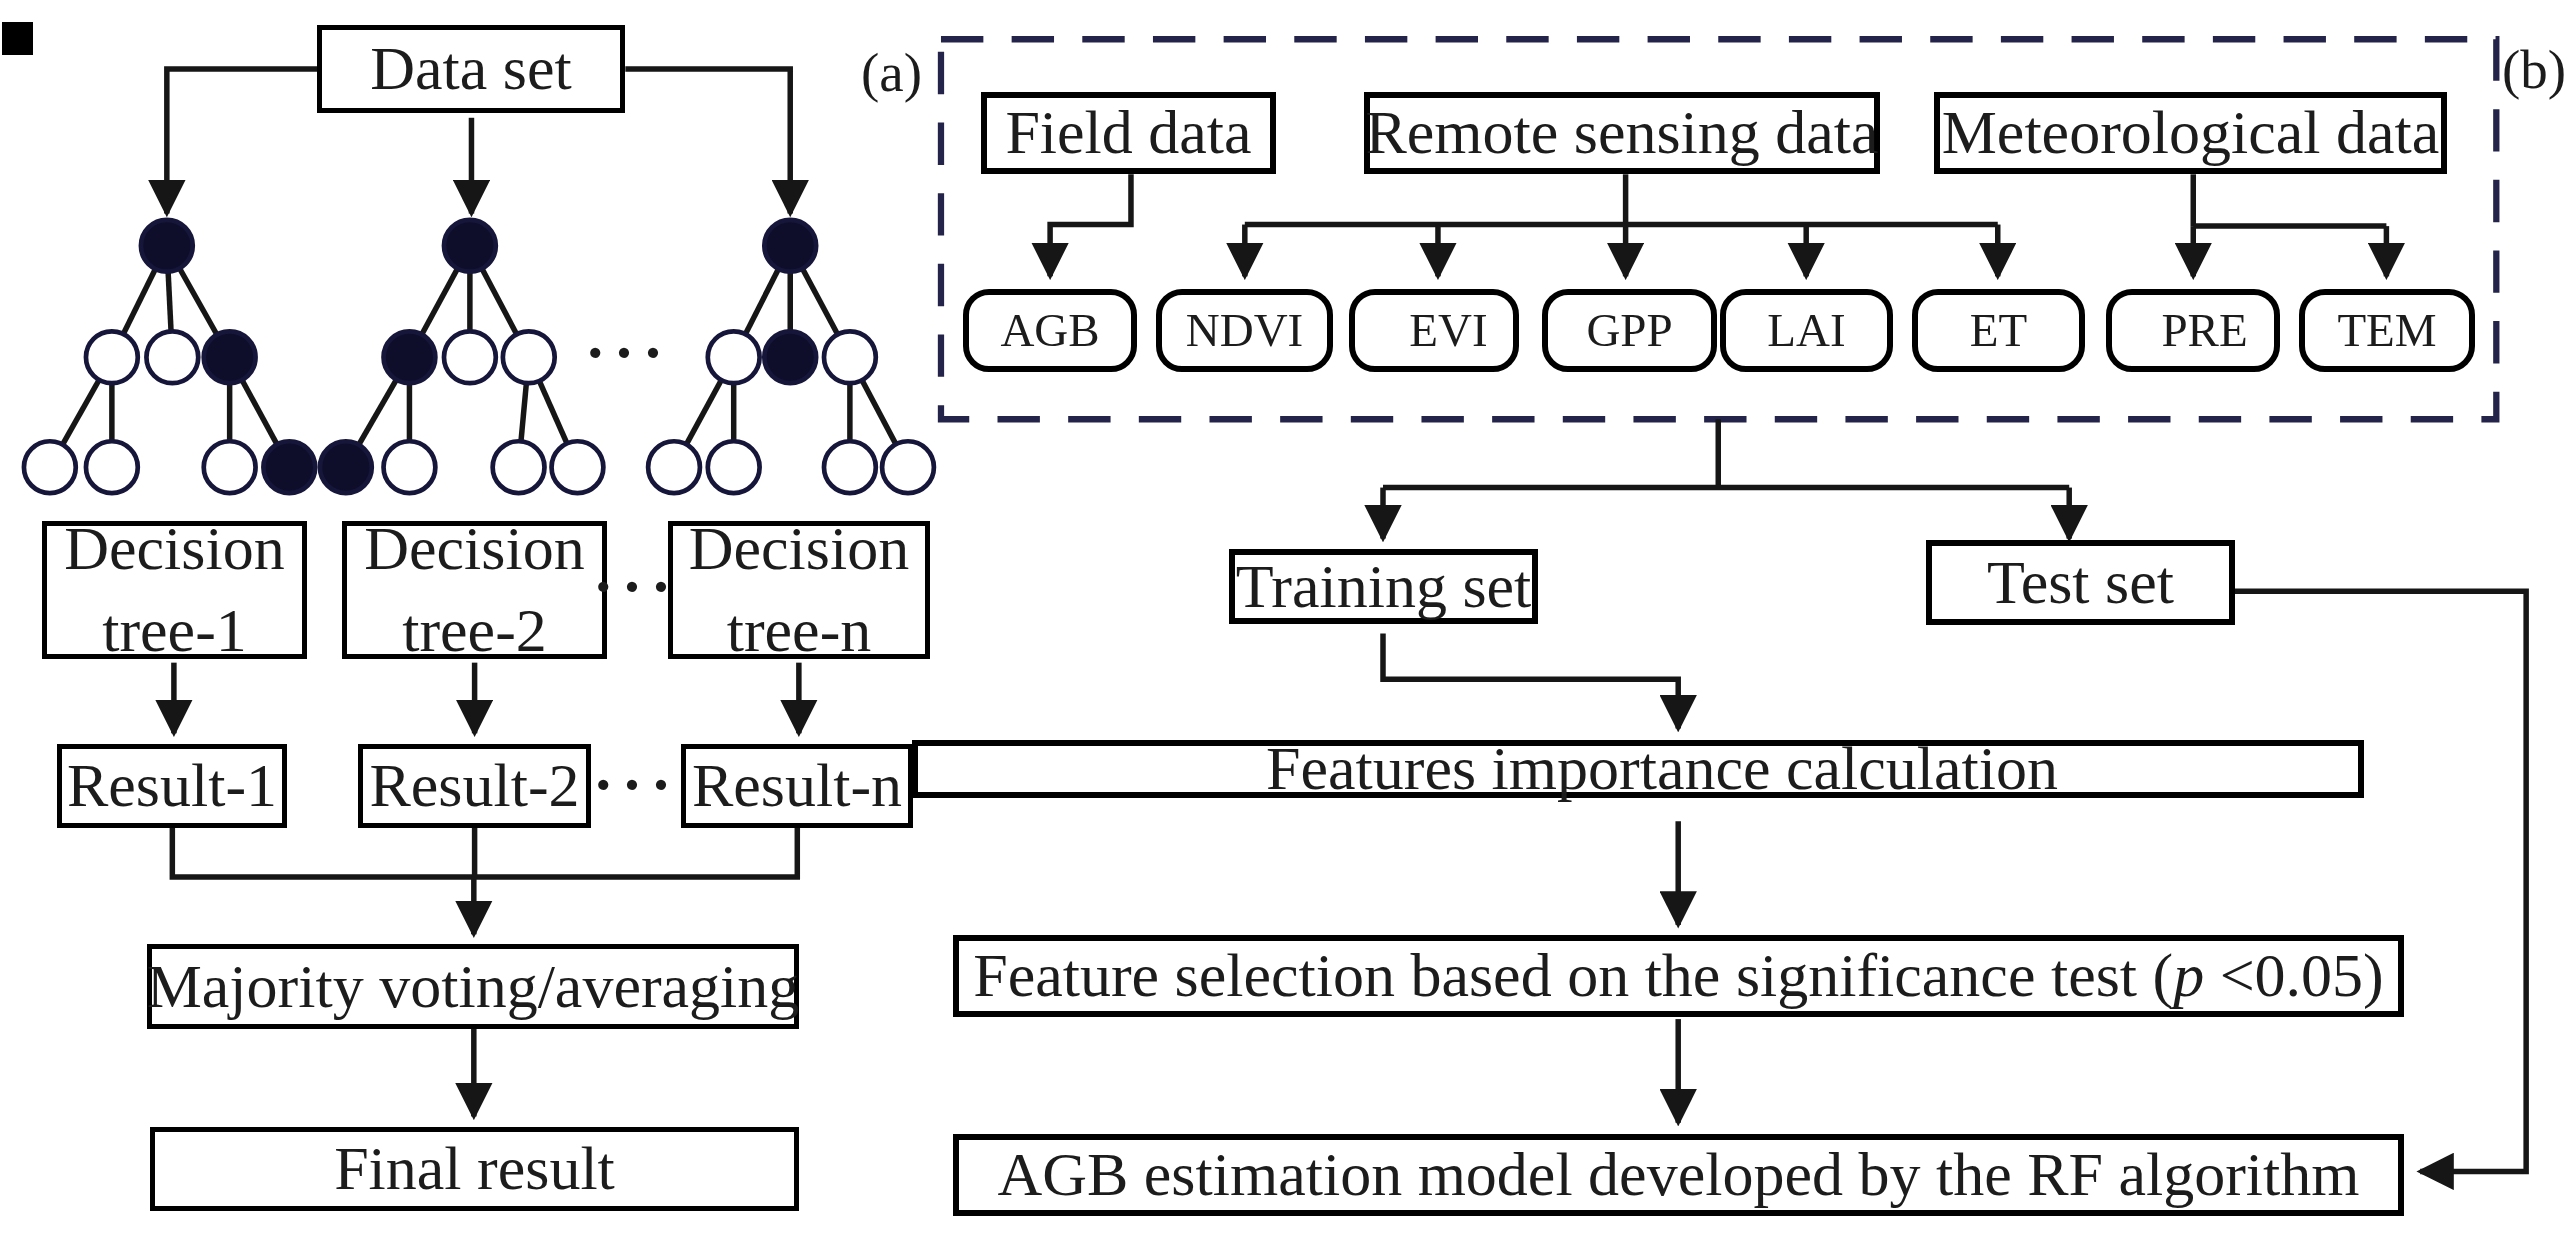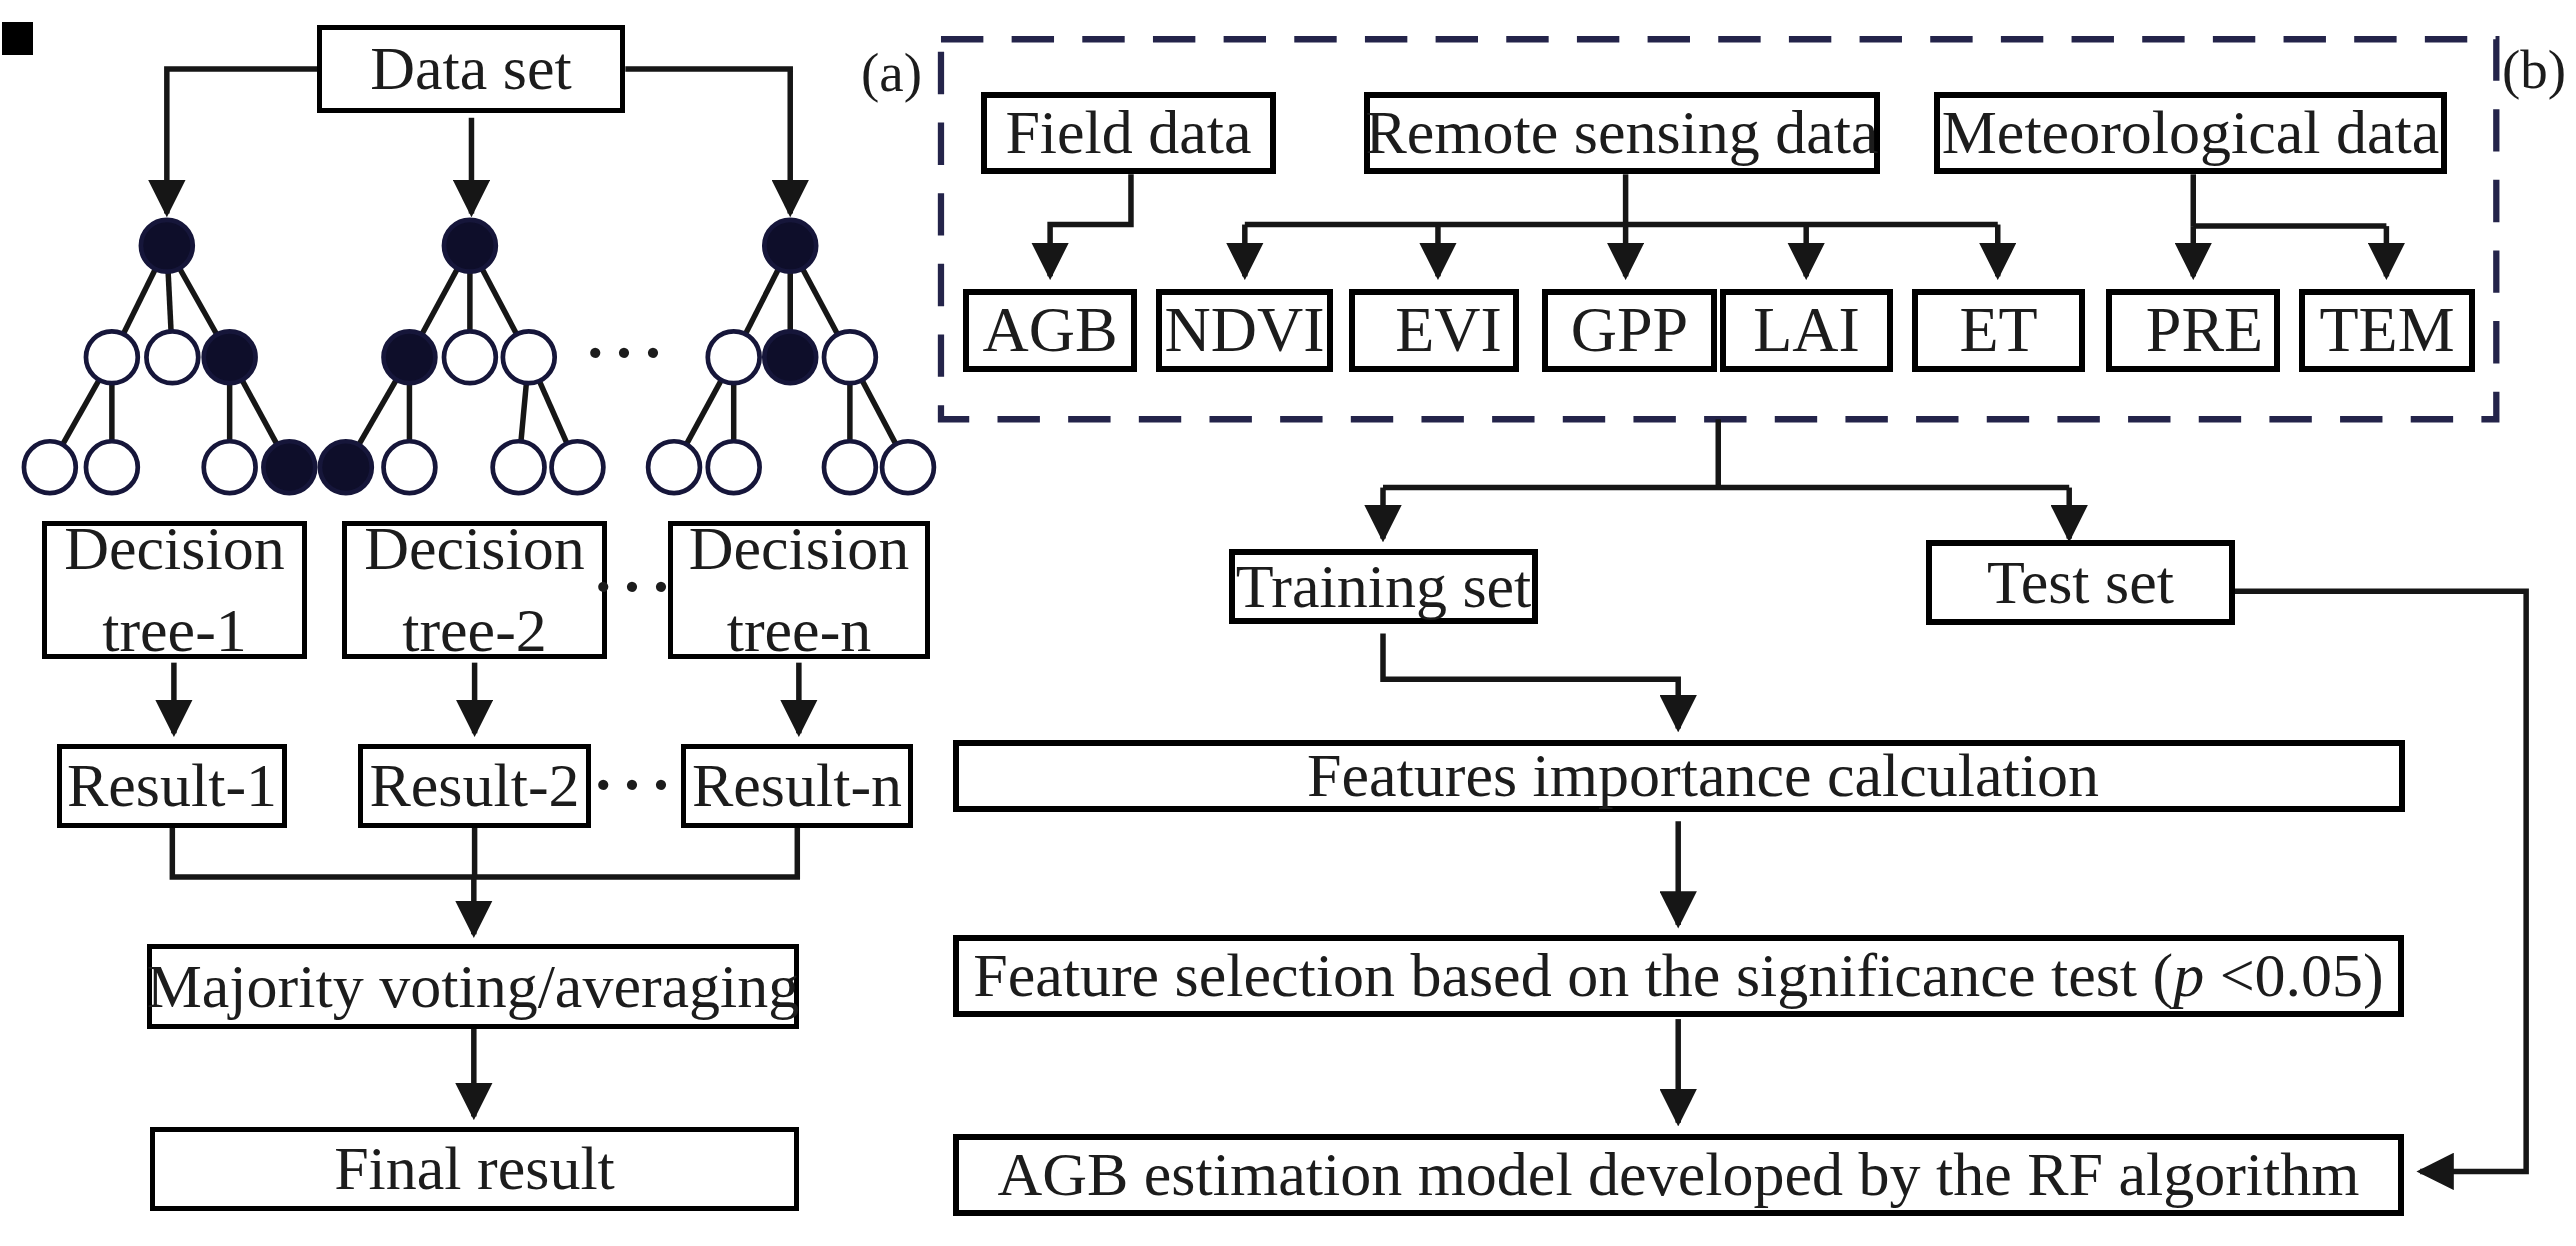--- a/index.html
+++ b/index.html
@@ -13,21 +13,21 @@
     font-family:"Liberation Serif", serif; color:var(--text); overflow:hidden;
   }
   #connector-layer{position:absolute; left:0; top:0;}
   .box{
     position:absolute; box-sizing:border-box; background:#fff;
     border:5.5px solid var(--box-border);
     display:flex; flex-direction:column; align-items:center; justify-content:center;
     text-align:center; font-size:62px; line-height:1.32; white-space:nowrap;
   }
   .box.thick{border-width:6.3px;}
-  .box.small{font-size:64px;}
+  .box.small{font-size:47px;border-radius:26px;}
   .plabel{position:absolute; font-size:55px; white-space:nowrap;}
   .dots{
     position:absolute; transform:translate(-50%,-50%);
     font-size:63px; font-weight:bold; letter-spacing:7.9px; white-space:nowrap;
   }
   .artifact{position:absolute; background:#000;}
   .ital{font-style:italic;}
 </style>
 </head>
 <body>
@@ -215,21 +215,21 @@
     <span>TEM</span>
   </div>
 
   <div class="box thick" style="left:1229px; top:549px; width:309px; height:75px;">
     <span>Training set</span>
   </div>
   <div class="box thick" style="left:1926px; top:540px; width:309px; height:85px;">
     <span>Test set</span>
   </div>
 
-  <div class="box thick" style="left:953px; top:740px; width:1452px; height:72px;padding-left:48px;">
+  <div class="box thick" style="left:912px; top:740px; width:1452px; height:58px;padding-left:48px;">
     <span>Features importance calculation</span>
   </div>
 
   <div class="box thick" style="left:953px; top:935px; width:1451px; height:82px;">
     <span><span>Feature selection based on the significance test (</span><span class="ital">p</span><span> &lt;0.05)</span></span>
   </div>
 
   <div class="box thick" style="left:953px; top:1134px; width:1451px; height:82px;">
     <span>AGB estimation model developed by the RF algorithm</span>
   </div>

